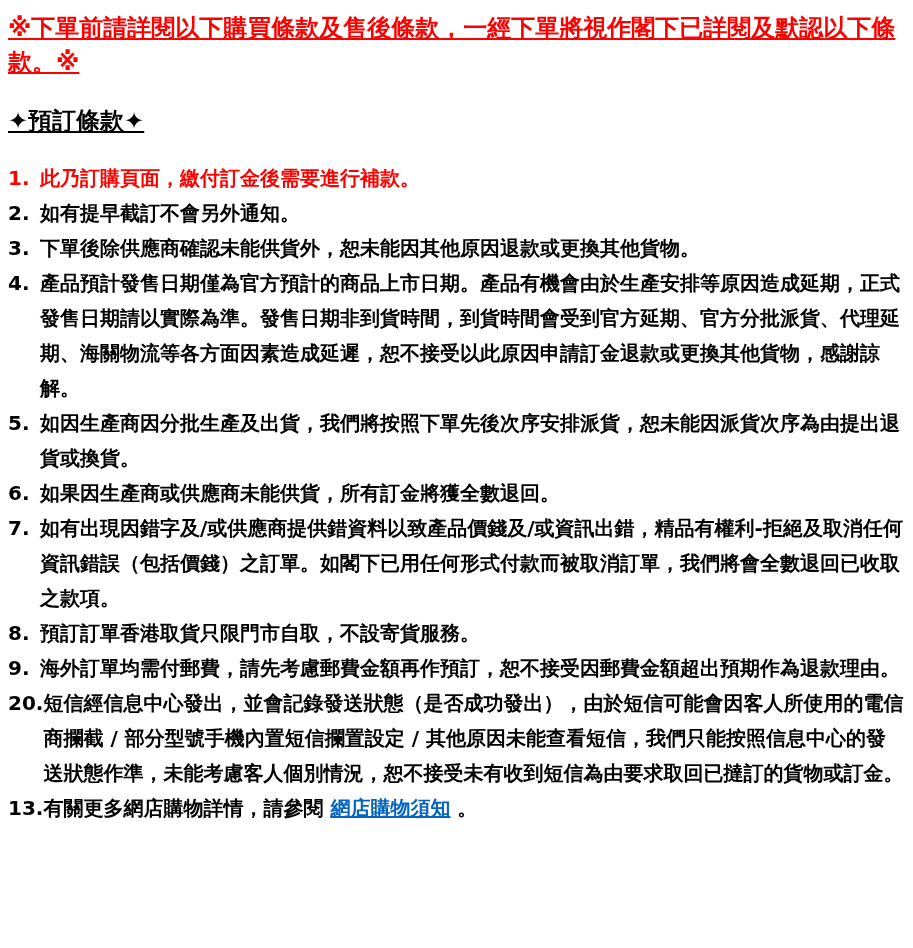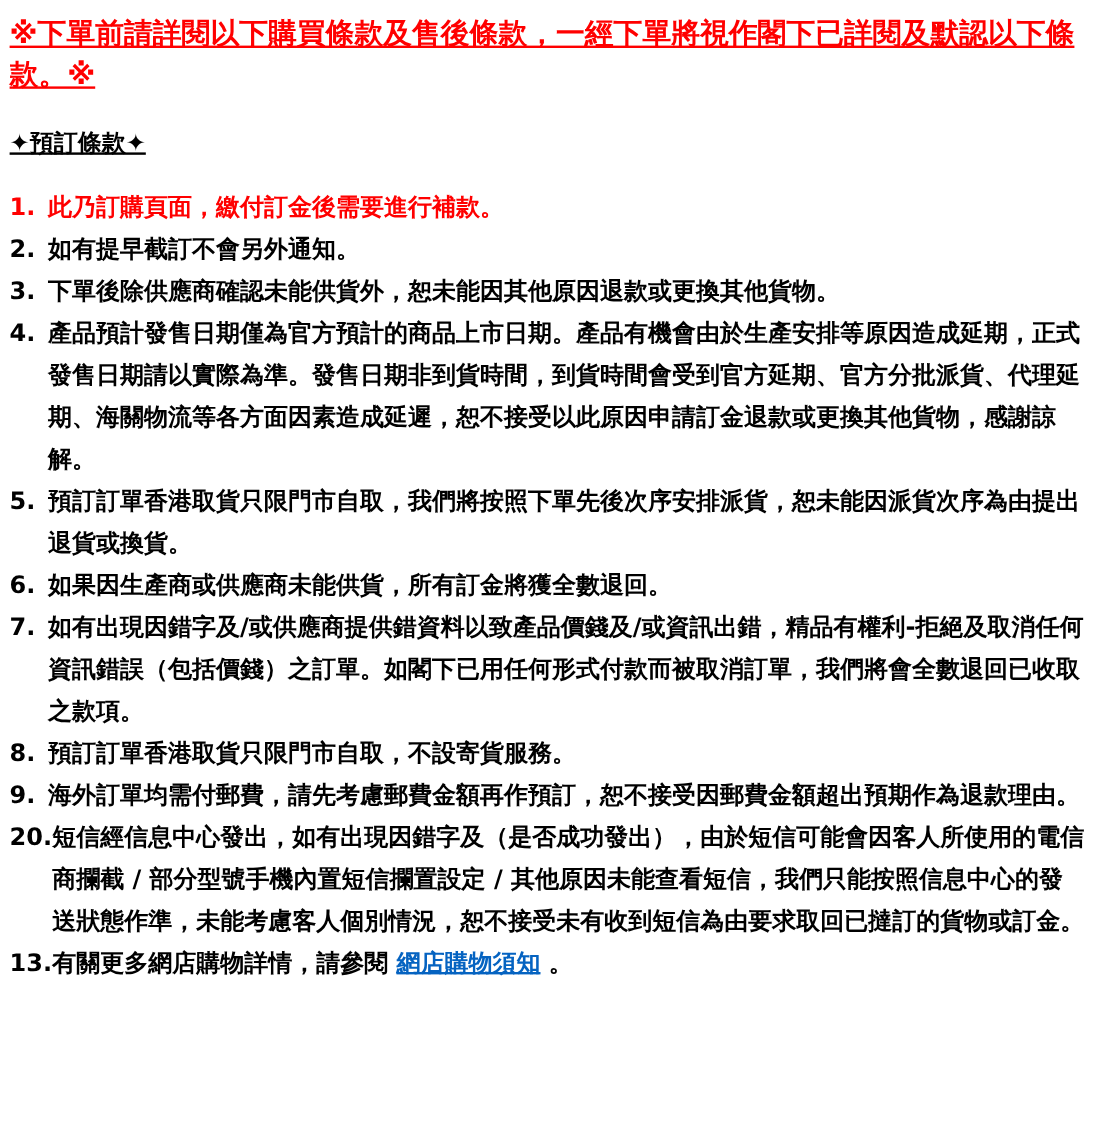--- a/index.html
+++ b/index.html
@@ -22,21 +22,21 @@
   .warning {
     color: var(--red, #ff0000);
     text-decoration: underline;
     font-size: 24px;
     line-height: 1.4;
     margin: 2px 0 26px 0;
   }
   .section-title {
     color: #000000;
     text-decoration: underline;
-    font-size: 20px;
+    font-size: 24px;
     line-height: 1.4;
     margin: 0 0 22px 0;
   }
   .terms-list {
     list-style: none;
     margin: 0;
     padding: 0;
   }
   .term-item {
     display: flex;
@@ -84,40 +84,40 @@
       <li class="term-item">
         <span class="term-num">3.</span>
         <span class="term-text">下單後除供應商確認未能供貨外，恕未能因其他原因退款或更換其他貨物。</span>
       </li>
       <li class="term-item">
         <span class="term-num">4.</span>
         <span class="term-text">產品預計發售日期僅為官方預計的商品上市日期。產品有機會由於生產安排等原因造成延期，正式發售日期請以實際為準。發售日期非到貨時間，到貨時間會受到官方延期、官方分批派貨、代理延期、海關物流等各方面因素造成延遲，恕不接受以此原因申請訂金退款或更換其他貨物，感謝諒解。</span>
       </li>
       <li class="term-item">
         <span class="term-num">5.</span>
-        <span class="term-text">預訂訂單香港取貨只限門市自取，我們將按照下單先後次序安排派貨，恕未能因派貨次序為由提出退貨或換貨。</span>
+        <span class="term-text">如因生產商因分批生產及出貨，我們將按照下單先後次序安排派貨，恕未能因派貨次序為由提出退貨或換貨。</span>
       </li>
       <li class="term-item">
         <span class="term-num">6.</span>
         <span class="term-text">如果因生產商或供應商未能供貨，所有訂金將獲全數退回。</span>
       </li>
       <li class="term-item">
         <span class="term-num">7.</span>
         <span class="term-text">如有出現因錯字及/或供應商提供錯資料以致產品價錢及/或資訊出錯，精品有權利-拒絕及取消任何資訊錯誤（包括價錢）之訂單。如閣下已用任何形式付款而被取消訂單，我們將會全數退回已收取之款項。</span>
       </li>
       <li class="term-item">
         <span class="term-num">8.</span>
         <span class="term-text">預訂訂單香港取貨只限門市自取，不設寄貨服務。</span>
       </li>
       <li class="term-item">
         <span class="term-num">9.</span>
         <span class="term-text">海外訂單均需付郵費，請先考慮郵費金額再作預訂，恕不接受因郵費金額超出預期作為退款理由。</span>
       </li>
       <li class="term-item">
         <span class="term-num">20.</span>
-        <span class="term-text">短信經信息中心發出，如有出現因錯字及（是否成功發出），由於短信可能會因客人所使用的電信商攔截 / 部分型號手機內置短信攔置設定 / 其他原因未能查看短信，我們只能按照信息中心的發送狀態作準，未能考慮客人個別情況，恕不接受未有收到短信為由要求取回已撻訂的貨物或訂金。</span>
+        <span class="term-text">短信經信息中心發出，並會記錄發送狀態（是否成功發出），由於短信可能會因客人所使用的電信商攔截 / 部分型號手機內置短信攔置設定 / 其他原因未能查看短信，我們只能按照信息中心的發送狀態作準，未能考慮客人個別情況，恕不接受未有收到短信為由要求取回已撻訂的貨物或訂金。</span>
       </li>
       <li class="term-item">
         <span class="term-num">13.</span>
         <span class="term-text">有關更多網店購物詳情，請參閱 <a class="link" href="#">網店購物須知</a> 。</span>
       </li>
     </ol>
 </div>
 
 </body></html>

